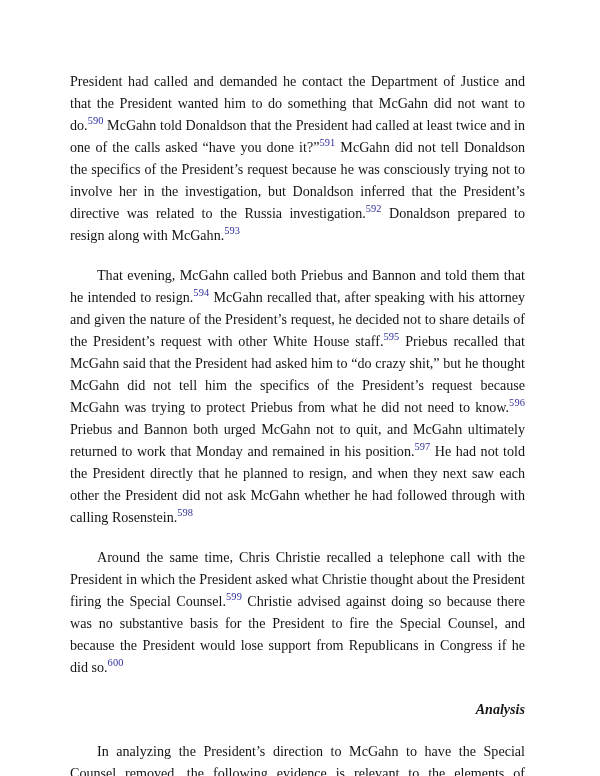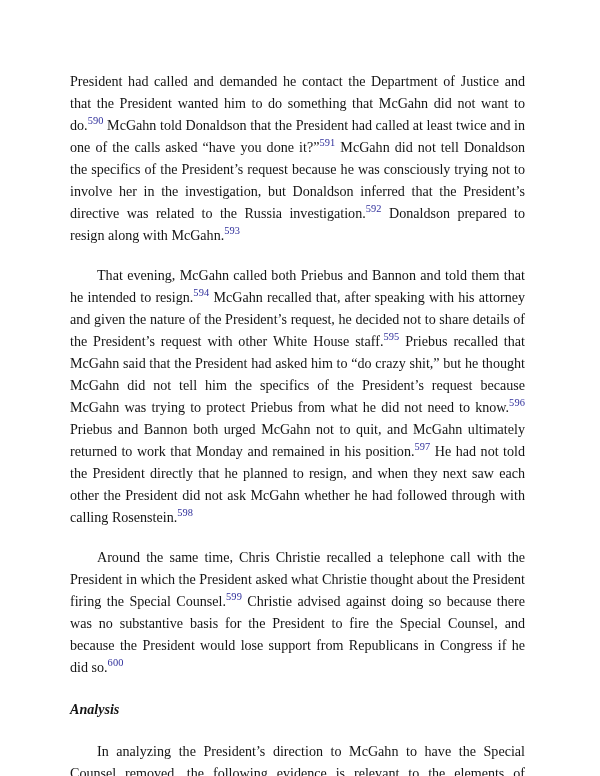--- a/index.html
+++ b/index.html
@@ -52,21 +52,21 @@
     font-size: 10.4px;
     vertical-align: super;
     line-height: 0;
     letter-spacing: 0.1px;
   }
 
   h2.section-heading {
     font-size: 14.1px;
     font-weight: bold;
     font-style: italic;
-    text-align: left;
+    text-align: right;
     margin: 20px 0 20px 0;
     line-height: 22px;
     color: #141414;
   }
 </style>
 </head>
 <body>
 
 <div class="page">
 

